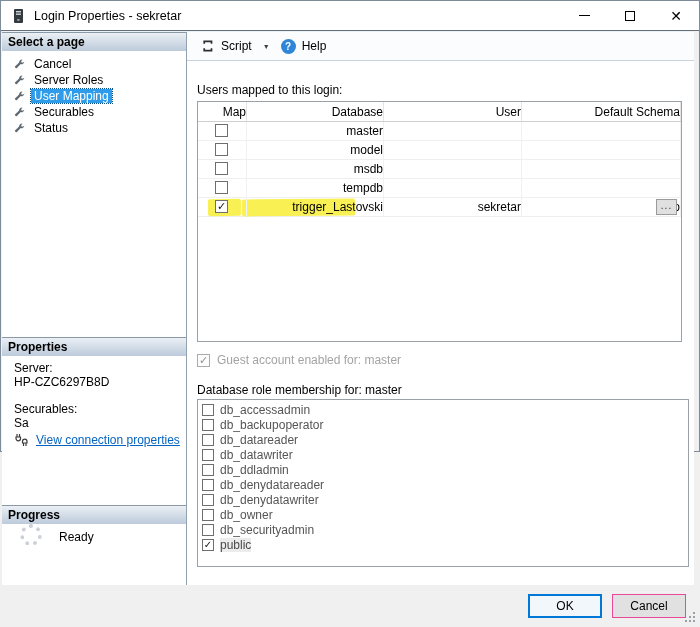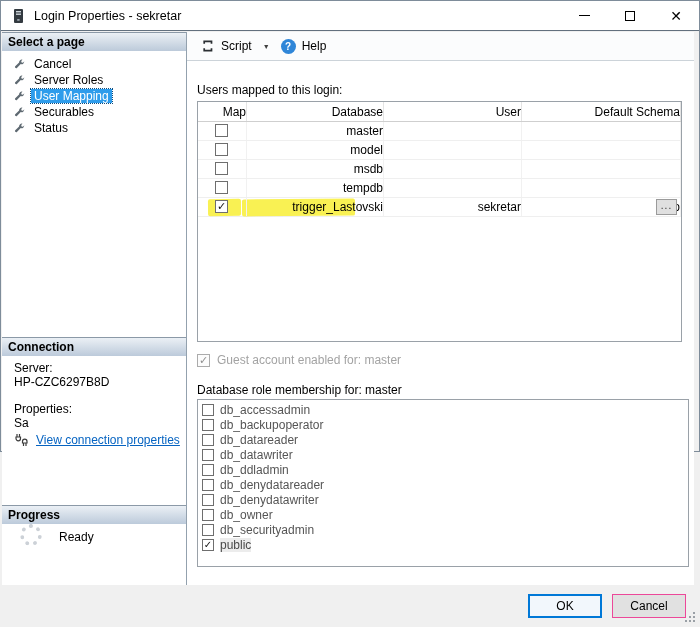--- a/index.html
+++ b/index.html
@@ -191,24 +191,24 @@
     </div>
     <div class="page-item" style="top:88px;">
       <span class="icon">
           <svg width="11" height="11" viewBox="0 0 14 14">
             <path d="M13 3.2a3.4 3.4 0 0 1-4.4 3.3L4 11.1A1.5 1.5 0 1 1 1.9 9L6.5 4.4A3.4 3.4 0 0 1 10.8.9l-1.6 1.6.4 1.9 1.9.4L13.1 3z" fill="#5f6a72"></path>
           </svg>
         </span>
       <span class="page-label">Status</span>
     </div>
 
-    <div class="section-header" style="top:305px;">Connection</div>
+    <div class="section-header" style="top:305px;">Properties</div>
     <div class="conn-text" style="top:330px;">Server:</div>
     <div class="conn-text" style="top:344px;">HP-CZC6297B8D</div>
-    <div class="conn-text" style="top:371px;">Properties:</div>
+    <div class="conn-text" style="top:371px;">Securables:</div>
     <div class="conn-text" style="top:385px;">Sa</div>
     <div class="conn-link-row" style="top:401px;">
       <span class="icon">
         <svg width="15" height="14" viewBox="0 0 15 14">
             <path d="M3 1v3M5.5 1v3M2 4h4.5v1.6a2.25 2.25 0 0 1-4.5 0zM9.5 13v-3M12 13v-3M8.5 10H13V8.4a2.25 2.25 0 0 0-4.5 0z" stroke="#3c3c3c" stroke-width="1.2" fill="none"></path>
           </svg>
       </span>
       <span class="link">View connection properties</span>
     </div>
 

